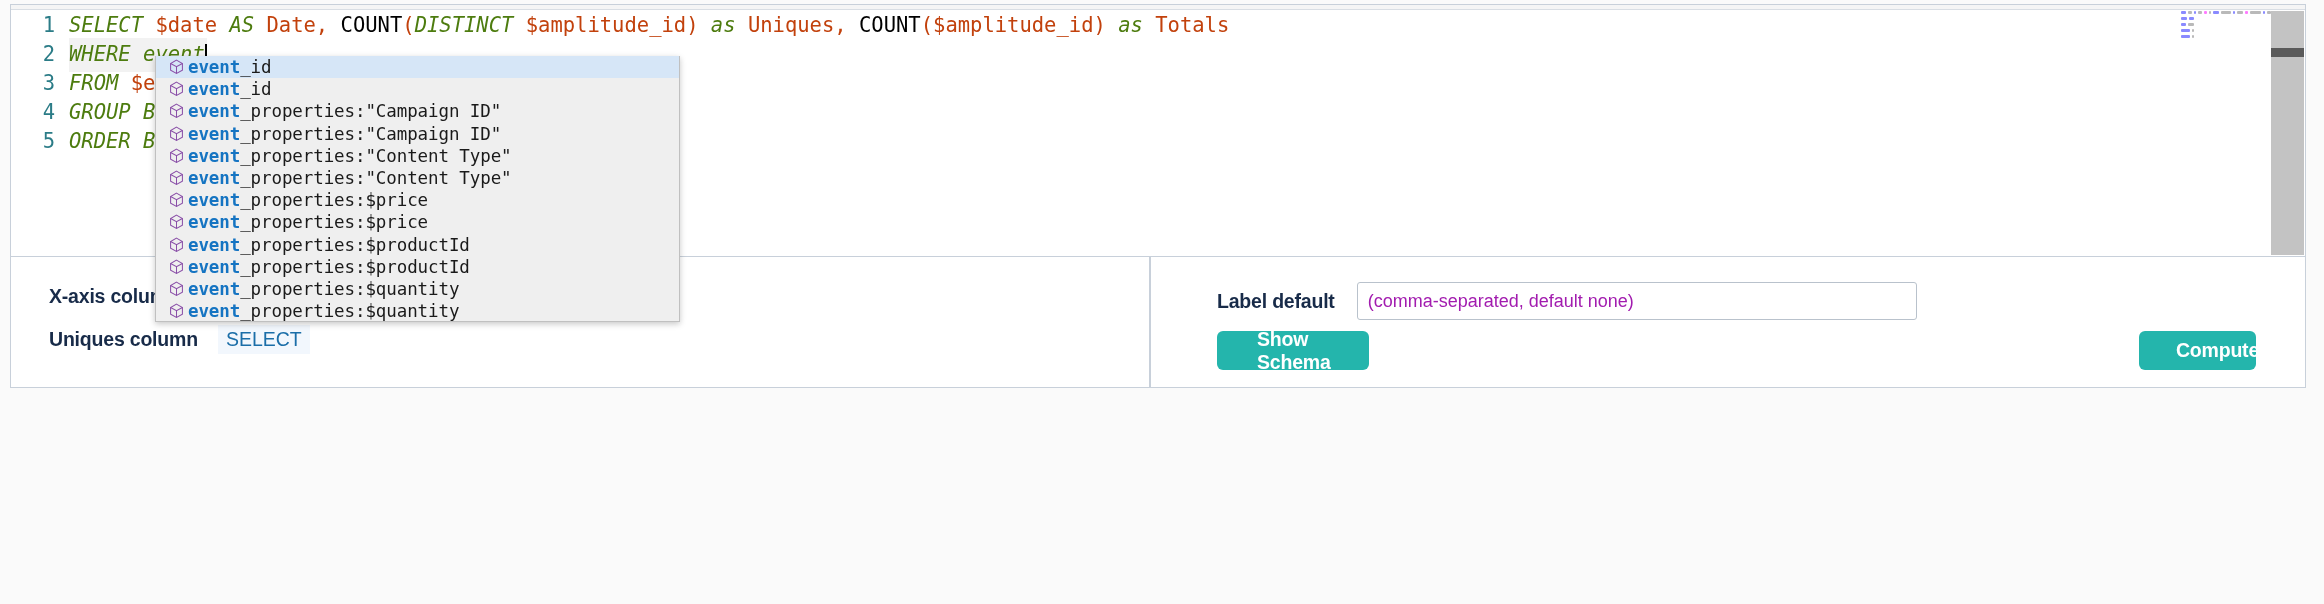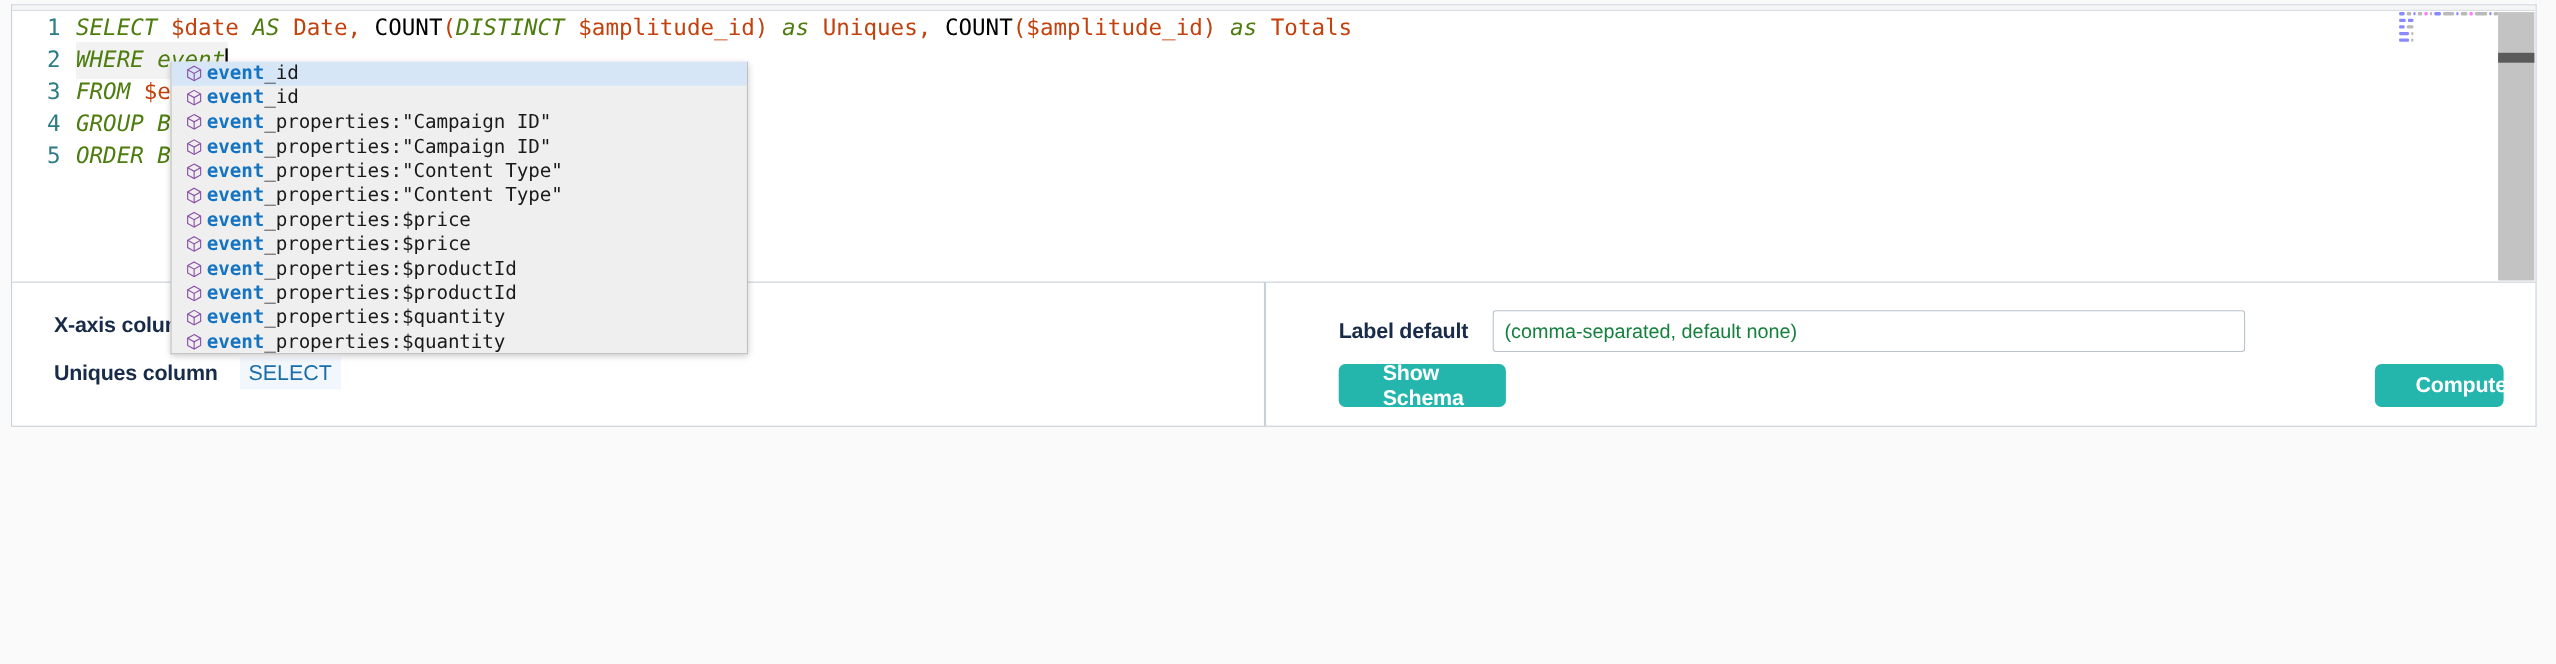--- a/index.html
+++ b/index.html
@@ -121,47 +121,47 @@
   }
   .chip-val {
     font-family: "Liberation Sans", sans-serif;
     font-size: 19.5px;
     color: #1b6ea8;
     background: #f2f7fd;
     padding: 3px 8px;
     margin-left: 20px;
   }
   .text-input {
-    width: 684px; height: 38px;
+    width: 560px; height: 38px;
     border: 1px solid #b9c2cc;
     border-radius: 3px;
     background: #fff;
     margin-left: 22px;
     padding: 0 10px;
     font-family: "Liberation Sans", sans-serif;
     font-size: 18px;
-    color: #15803d;
+    color: #a21caf;
     display: flex; align-items: center;
   }
   .btn {
     position: absolute;
     border: none;
     border-radius: 6px;
     background: #24b5ac;
     color: #ffffff;
     font-family: "Liberation Sans", sans-serif;
     font-size: 19.5px;
     font-weight: bold;
     letter-spacing: -0.2px;
     cursor: pointer;
     height: 39px;
     display: flex; align-items: center; justify-content: center; padding-left: 40px;
   }
   .btn-schema  { left: 66px;  top: 74px; width: 152px; }
-  .btn-compute { left: 988px; top: 74px; width: 117px; margin-left: 20px; }
+  .btn-compute { left: 988px; top: 74px; width: 117px; }
 </style>
 </head>
 <body>
 
 <div id="app">
 
   <div class="editor">
     <div class="editor-topline"></div>
     <div class="code-area" id="code-area"><div class="code-line"><span class="ln-num">1</span><span class="ln-text"><span class="kw">SELECT </span><span class="pl">$date </span><span class="kw">AS </span><span class="pl">Date, </span><span class="fn">COUNT</span><span class="pl">(</span><span class="kw">DISTINCT </span><span class="pl">$amplitude_id) </span><span class="kw">as </span><span class="pl">Uniques, </span><span class="fn">COUNT</span><span class="pl">($amplitude_id) </span><span class="kw">as </span><span class="pl">Totals</span></span></div><div class="code-line active"><span class="ln-num">2</span><span class="ln-text"><span class="kw">WHERE </span><span class="kw">event</span><span class="cursor"></span></span></div><div class="code-line"><span class="ln-num">3</span><span class="ln-text"><span class="kw">FROM </span><span class="pl">$event</span></span></div><div class="code-line"><span class="ln-num">4</span><span class="ln-text"><span class="kw">GROUP BY </span><span class="pl">$d</span></span></div><div class="code-line"><span class="ln-num">5</span><span class="ln-text"><span class="kw">ORDER BY </span><span class="pl">$d</span></span></div></div>
 

